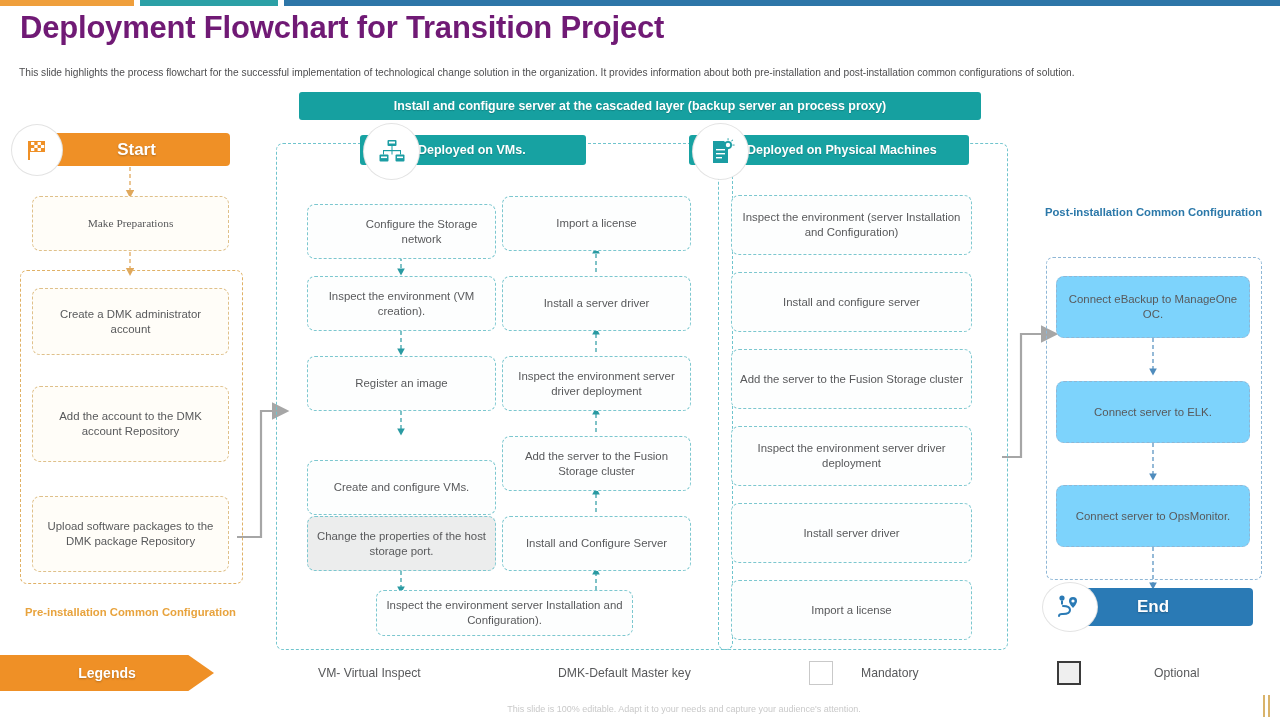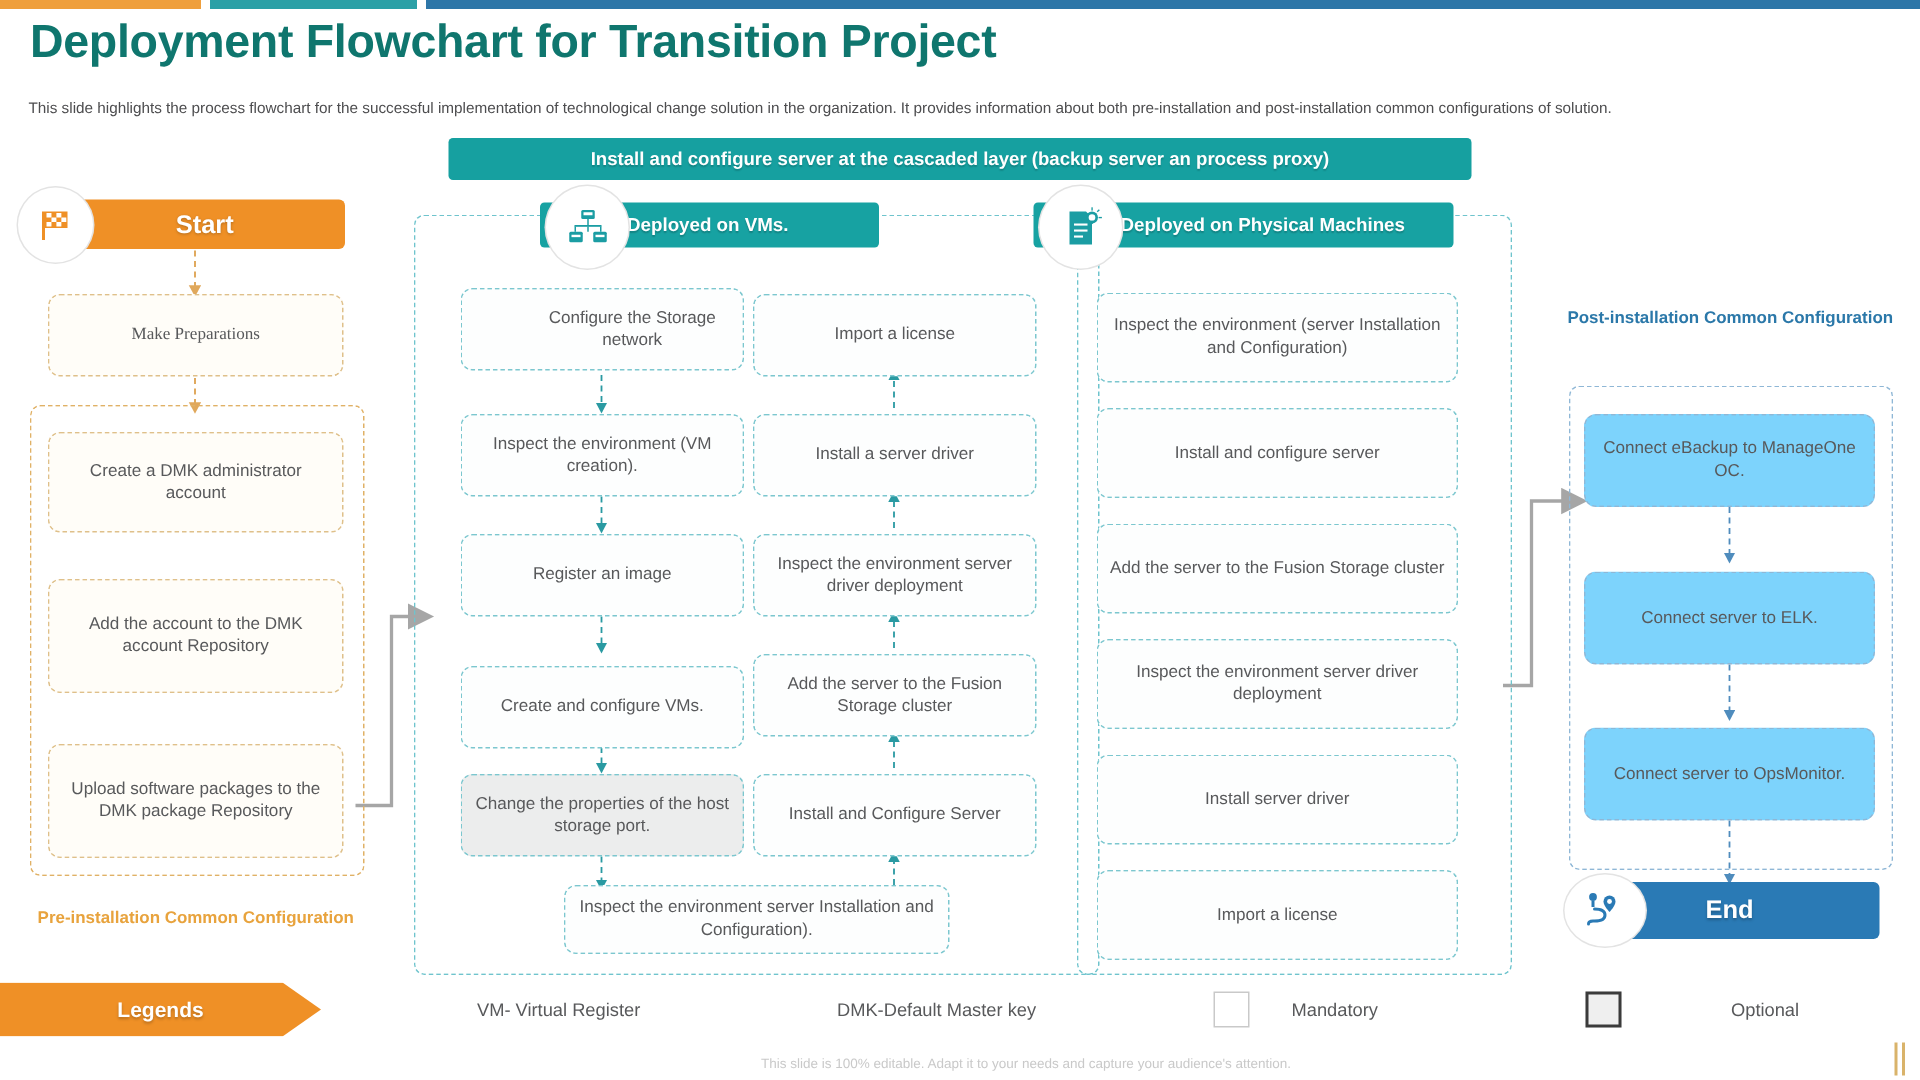--- a/index.html
+++ b/index.html
@@ -15,21 +15,21 @@
 
   
   .topbar{position:absolute;top:0;height:6px;}
   .topbar.orange{left:0;width:134px;background:#ef9f3c;}
   .topbar.teal{left:140px;width:138px;background:#2ba0a6;}
   .topbar.blue{left:284px;width:996px;background:#2d76a8;}
 
   
   .title{
     position:absolute;left:20px;top:10px;
-    font-size:31px;font-weight:bold;color:#0f766e;
+    font-size:31px;font-weight:bold;color:#701a75;
     letter-spacing:-0.2px;white-space:nowrap;
   }
   .subtitle{
     position:absolute;left:19px;top:65px;width:1245px;
     font-size:10.2px;line-height:16px;color:#4d4d4f;
   }
 
   
   .banner{
     position:absolute;left:299px;top:92px;width:682px;height:28px;
@@ -206,24 +206,24 @@
       <rect x="23" y="14" width="1" height="3.5" fill="#1b9da3"></rect>
       <rect x="14.5" y="14" width="1" height="3.5" fill="#1b9da3"></rect>
       <rect x="2.5" y="17.5" width="9" height="7" rx="1" fill="#1b9da3"></rect>
       <rect x="4" y="19.5" width="6" height="1.6" fill="#fff"></rect>
       <rect x="18.5" y="17.5" width="9" height="7" rx="1" fill="#1b9da3"></rect>
       <rect x="20" y="19.5" width="6" height="1.6" fill="#fff"></rect>
     </svg>
   </div>
   <div class="colhead" style="left:360px;top:135px;width:226px;">Deployed on VMs.</div>
 
-  <div class="box teal" style="left:307px;top:192px;width:189px;height:55px;padding-left:48px;">Configure the Storage network</div>
+  <div class="box teal" style="left:307px;top:204px;width:189px;height:55px;padding-left:48px;">Configure the Storage network</div>
   <div class="box teal" style="left:307px;top:276px;width:189px;height:55px;">Inspect the environment (VM creation).</div>
   <div class="box teal" style="left:307px;top:356px;width:189px;height:55px;">Register an image</div>
-  <div class="box teal" style="left:307px;top:444px;width:189px;height:55px;">Create and configure VMs.</div>
+  <div class="box teal" style="left:307px;top:460px;width:189px;height:55px;">Create and configure VMs.</div>
   <div class="box teal hilite" style="left:307px;top:516px;width:189px;height:55px;">Change the properties of the host storage port.</div>
 
   <div class="box teal" style="left:502px;top:196px;width:189px;height:55px;">Import  a license</div>
   <div class="box teal" style="left:502px;top:276px;width:189px;height:55px;">Install a server driver</div>
   <div class="box teal" style="left:502px;top:356px;width:189px;height:55px;">Inspect the environment server driver deployment</div>
   <div class="box teal" style="left:502px;top:436px;width:189px;height:55px;">Add the server to the Fusion Storage cluster</div>
   <div class="box teal" style="left:502px;top:516px;width:189px;height:55px;">Install and Configure Server</div>
 
   <div class="box teal" style="left:376px;top:590px;width:257px;height:46px;">Inspect the environment server Installation and Configuration).</div>
 
@@ -262,21 +262,21 @@
       <circle cx="7" cy="6" r="2.6" fill="#2a7ab5"></circle>
       <path d="M7,8.6 v4" stroke="#2a7ab5" stroke-width="2" fill="none"></path>
       <path d="M8,14 q7,0 7,4 q0,4 -7,4 h-1 q-3,0 -3,2" stroke="#2a7ab5" stroke-width="2" fill="none" stroke-linecap="round"></path>
       <path d="M22,9 a4,4 0 1,0 -8,0 c0,3 4,7 4,7 s4,-4 4,-7 z" fill="#2a7ab5"></path>
       <circle cx="18" cy="9" r="1.6" fill="#fff"></circle>
     </svg>
   </div>
   <div class="pill end">End</div>
 
   <div class="legendpill">Legends</div>
-  <div class="legenditem" style="left:318px;top:666px;">VM- Virtual Register</div>
+  <div class="legenditem" style="left:318px;top:666px;">VM- Virtual Inspect</div>
   <div class="legenditem" style="left:558px;top:666px;">DMK-Default Master key</div>
   <div class="swatch mandatory" style="left:809px;top:661px;"></div>
   <div class="legenditem" style="left:861px;top:666px;">Mandatory</div>
   <div class="swatch optional" style="left:1057px;top:661px;"></div>
   <div class="legenditem" style="left:1122px;top:666px;margin-left:32px;">Optional</div>
 
   <div class="footer">This slide is 100% editable. Adapt it to your needs and capture your audience's attention.</div>
   <div class="cornerbars">
       <i></i>
       <i></i>

